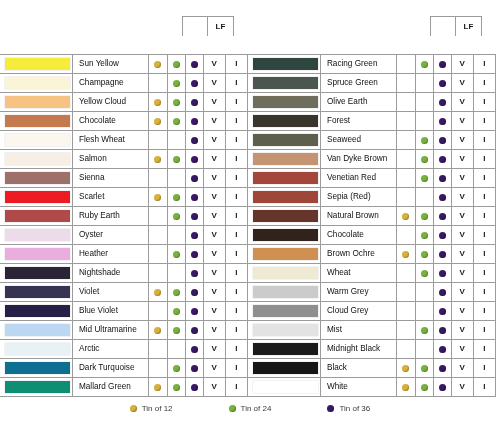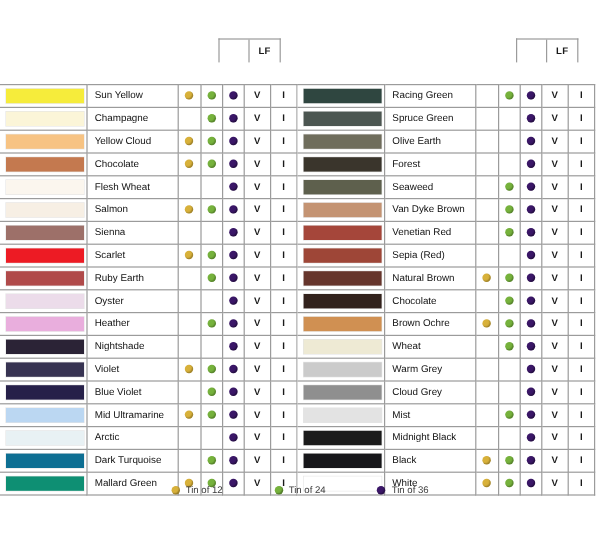--- a/index.html
+++ b/index.html
@@ -6,21 +6,21 @@
   body{
     width:500px;height:445px;
     background:#ffffff;
     font-family:"Liberation Sans", sans-serif;
     overflow:hidden;
   }
   .page{position:relative;width:500px;height:445px;}
 
   .tables{
     position:absolute;
-    top:32px;left:0;
+    top:16px;left:0;
     width:408px;
     display:flex;
     justify-content:space-between;
     align-items:center;
   }
   .table-wrap{position:relative;width:248px;}
 
   
   .lf-head{
     position:relative;
@@ -97,21 +97,21 @@
     color:#1a1a1a;
     line-height:14px;
   }
 
   .legend{
     position:absolute;
     left:0;right:0;
     top:404px;
     display:flex;
     justify-content:center;
-    gap:43px;
+    gap:56px;
   }
   .legend-item{display:flex;align-items:center;gap:5px;}
   .legend-item .lab{font-size:8px;color:#3a3a3a;white-space:nowrap;}
 </style>
 </head>
 <body>
 
 <div class="page">
 
   <div class="tables">

